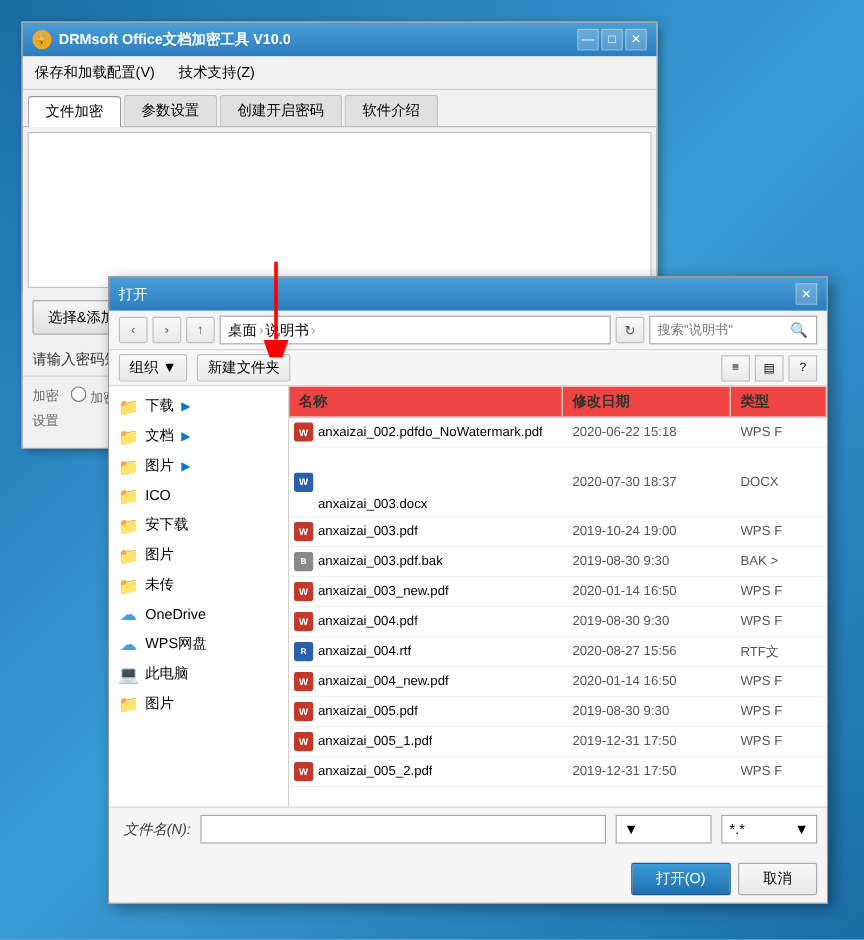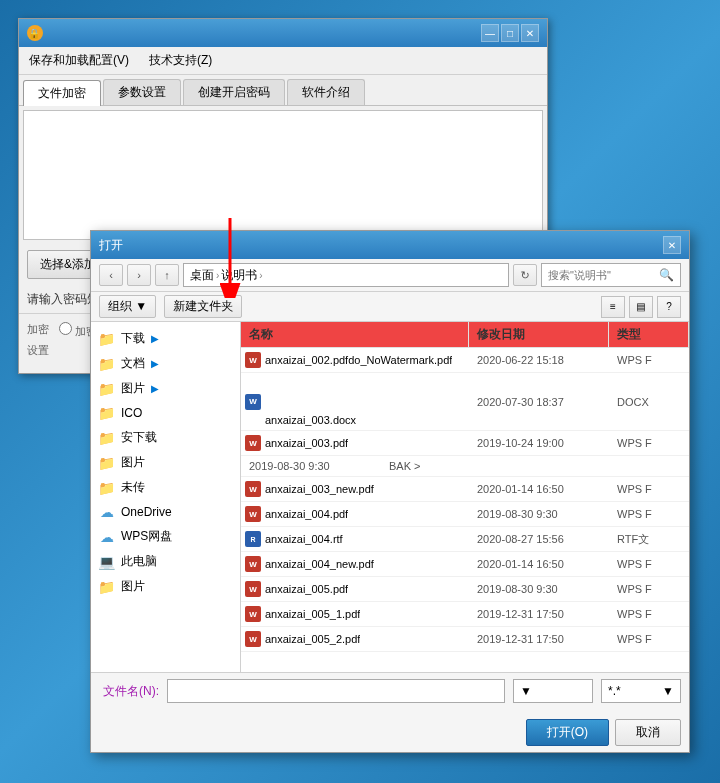--- a/index.html
+++ b/index.html
@@ -410,22 +410,23 @@
     .footer-row {
       display: flex;
       align-items: center;
       gap: 8px;
       margin-bottom: 4px;
     }
 
     .footer-label {
       width: 60px;
       font-size: 12px;
-      color: #a21caf;
+      color: #404040;
       text-align: right;
+      font-style: italic;
     }
 
     .footer-input {
       flex: 1;
       border: 1px solid #aaa;
       background: white;
       padding: 3px 6px;
       font-size: 12px;
       height: 24px;
     }
@@ -546,20 +547,21 @@
   </style>
 </head>
 <body>
 
 <div class="desktop">
 
   <div class="main-window">
     <div class="title-bar">
       <div class="title-bar-left">
         <div class="title-icon">🔒</div>
+        <span class="title-text">DRMsoft Office文档加密工具 V10.0</span>
       </div>
       <div class="title-controls">
         <div class="title-btn">—</div>
         <div class="title-btn">□</div>
         <div class="title-btn close">✕</div>
       </div>
     </div>
 
     <div class="menu-bar">
       <span class="menu-item">保存和加载配置(V)</span>
@@ -742,20 +744,26 @@
     <div class="file-name-cell">
       <div class="file-icon">
                   <div class="wps-icon" style="background:#c0392b;color:white;font-size:8px;font-weight:bold;width:16px;height:16px;border-radius:2px;display:flex;align-items:center;justify-content:center;">W</div>
                 </div>
       <span style="overflow:hidden;text-overflow:ellipsis;white-space:nowrap;">anxaizai_003.pdf</span>
     </div>
     <div class="file-date-cell">2019-10-24 19:00</div>
     <div class="file-type-cell">WPS F</div>
   </div>
             <div class="file-row">
+    <div class="file-name-cell">
+      <div class="file-icon">
+                  <div class="bak-icon" style="background:#888;color:white;font-size:7px;font-weight:bold;width:16px;height:16px;border-radius:2px;display:flex;align-items:center;justify-content:center;">B</div>
+                </div>
+      <span style="overflow:hidden;text-overflow:ellipsis;white-space:nowrap;">anxaizai_003.pdf.bak</span>
+    </div>
     <div class="file-date-cell">2019-08-30 9:30</div>
     <div class="file-type-cell">BAK &gt;</div>
   </div>
             <div class="file-row">
     <div class="file-name-cell">
       <div class="file-icon">
                   <div class="wps-icon" style="background:#c0392b;color:white;font-size:8px;font-weight:bold;width:16px;height:16px;border-radius:2px;display:flex;align-items:center;justify-content:center;">W</div>
                 </div>
       <span style="overflow:hidden;text-overflow:ellipsis;white-space:nowrap;text-align:right;">anxaizai_003_new.pdf</span>
     </div>

